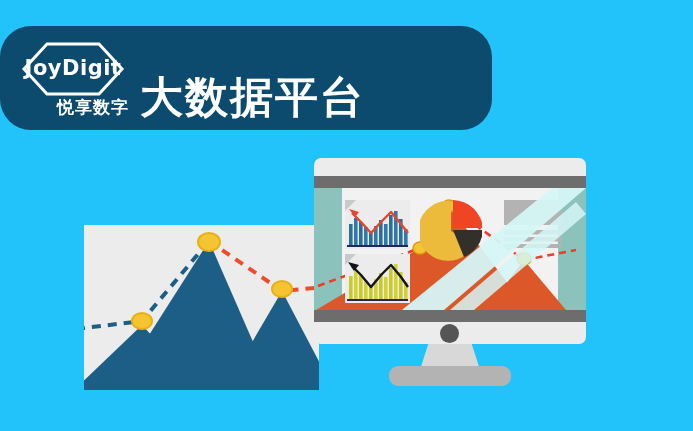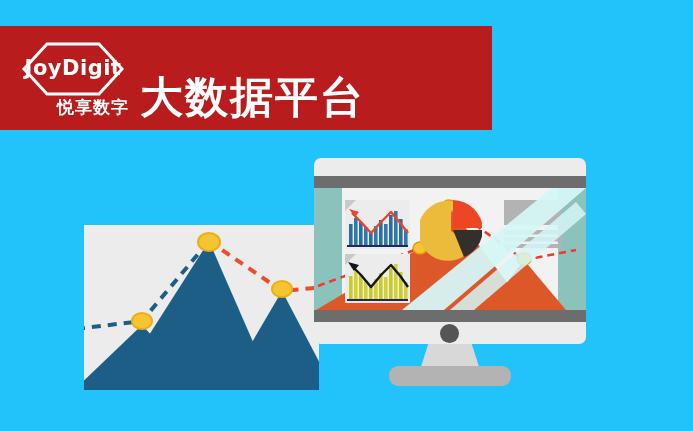--- a/index.html
+++ b/index.html
@@ -7,22 +7,22 @@
     width:693px;height:431px;overflow:hidden;
     background:#22c3fb;
     font-family:"Liberation Sans","DejaVu Sans",sans-serif;
     position:relative;
   }
   #stage{position:absolute;left:0;top:0;width:693px;height:431px;overflow:hidden;background:#22c3fb;}
 
   
   .header-bar{
     position:absolute;left:0;top:26px;width:492px;height:104px;
-    background:#b91c1c;
-    display:flex;align-items:center;
+    background:#0c4a6e;
+    display:flex;align-items:center;border-radius:31px;
   }
   .logo-block{
     position:absolute;left:14px;top:8px;width:118px;height:88px;
     display:flex;flex-direction:column;align-items:center;justify-content:center;
   }
   .logo-hex{
     position:relative;width:104px;height:56px;
     display:flex;align-items:center;justify-content:center;
   }
   .logo-hex svg{position:absolute;left:0;top:0;}

